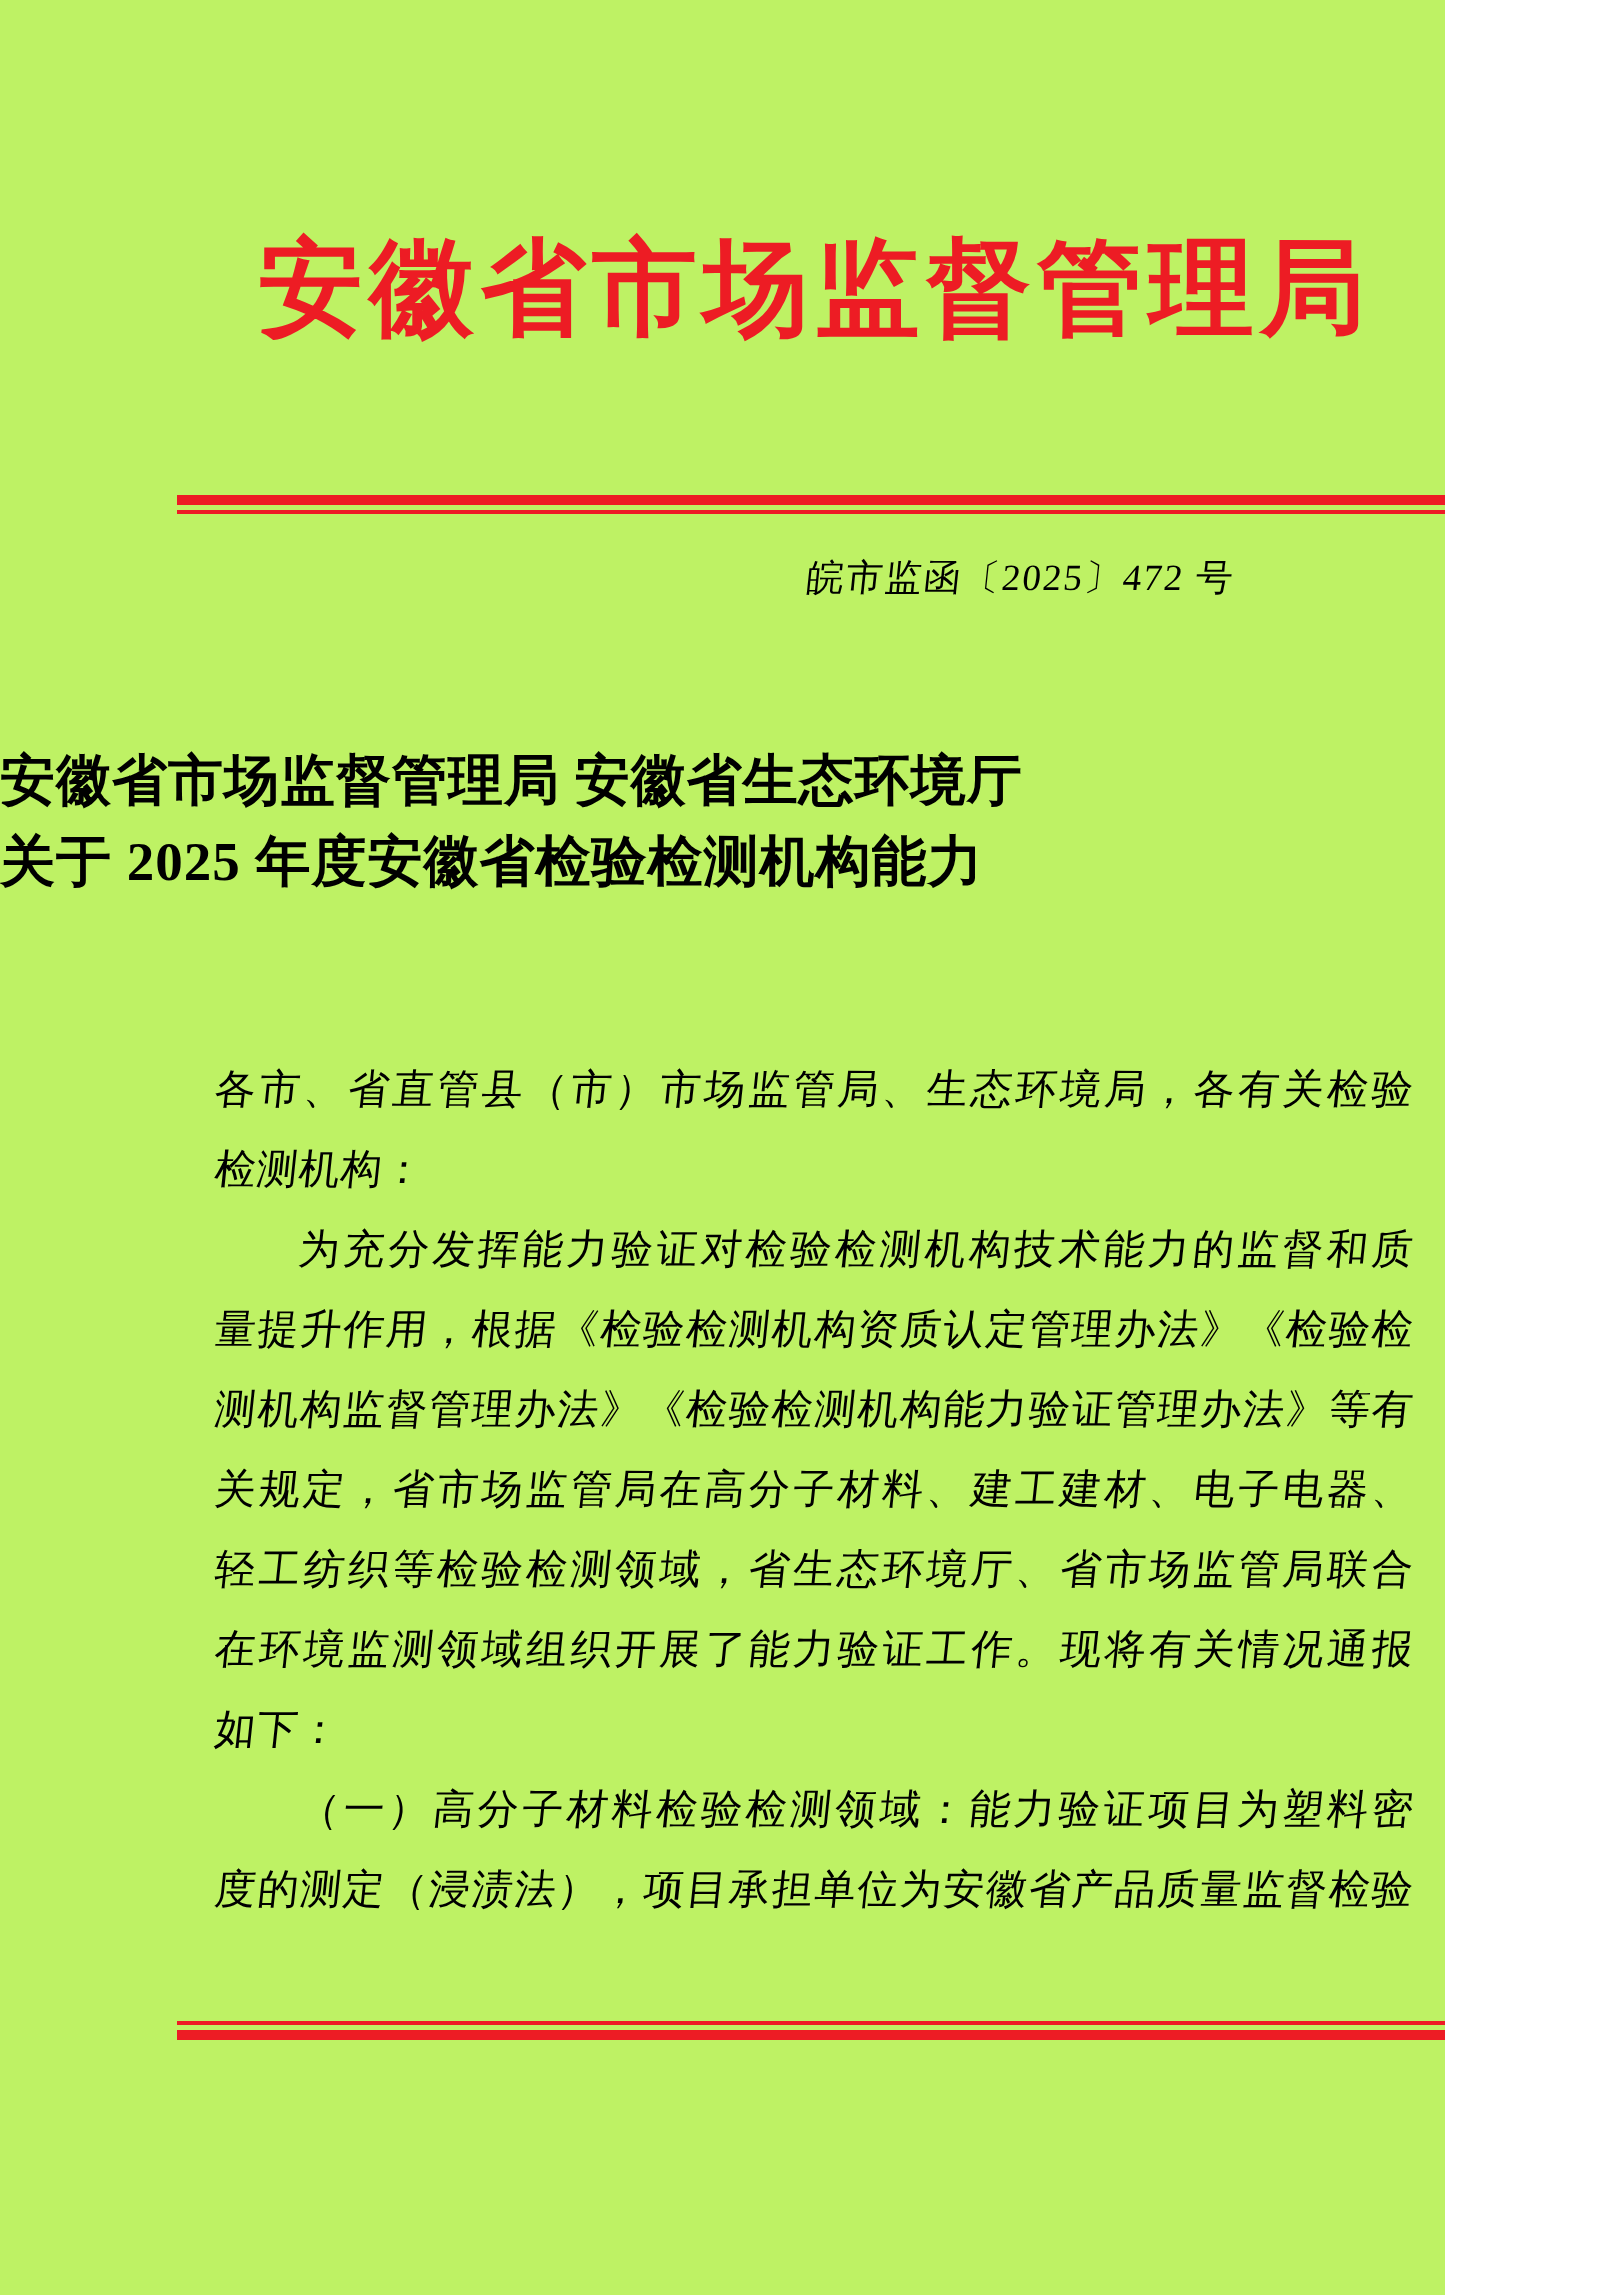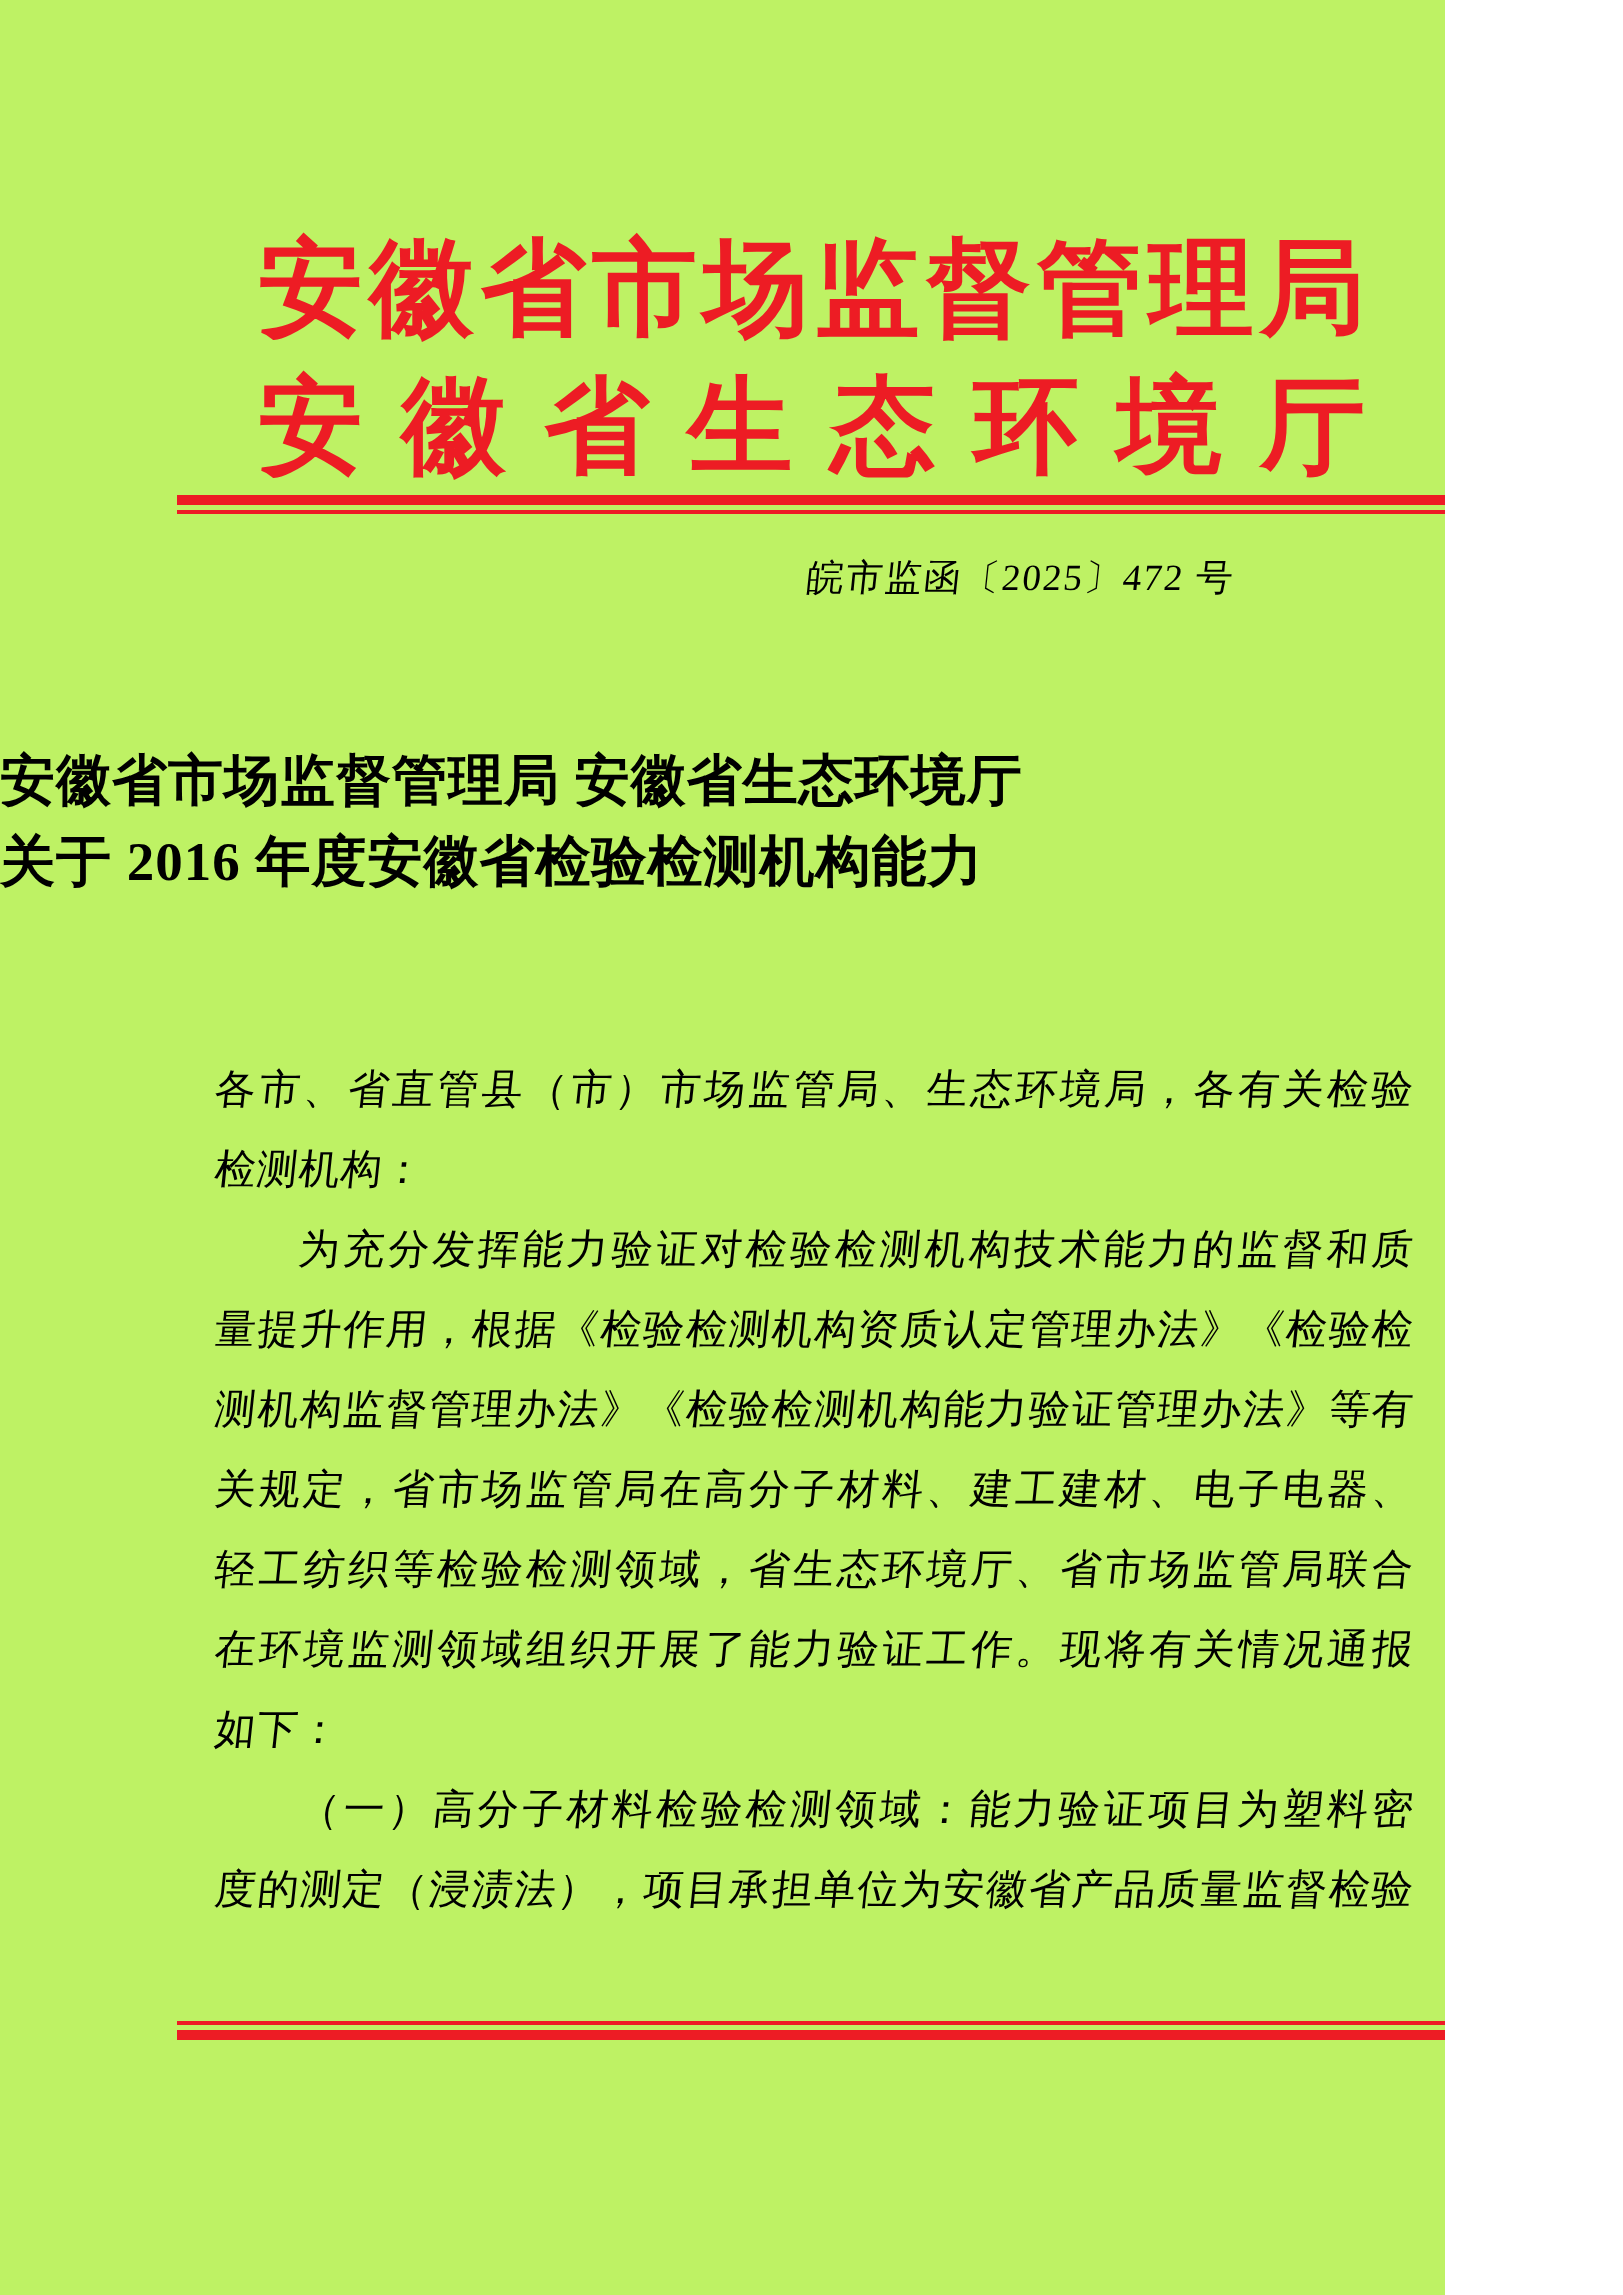--- a/index.html
+++ b/index.html
@@ -70,31 +70,30 @@
   
   .ob{ transform:skewX(-6deg); transform-origin:50% 50%; }
 </style>
 </head>
 <body>
 
 <div class="page" style="--red: #ed1c24;">
 
   <div class="agency">
     <div>安徽省市场监督管理局</div>
-    <div>安徽省生态环境厅</div>
   </div>
 
   <div class="rule rule-top-thick"></div>
   <div class="rule rule-top-thin"></div>
 
   <div class="docnum ob">皖市监函〔2025〕472 号</div>
 
   <div class="title">
     <div>安徽省市场监督管理局 安徽省生态环境厅</div>
-    <div>关于 2016 年度安徽省检验检测机构能力</div>
+    <div>关于 2025 年度安徽省检验检测机构能力</div>
   </div>
 
   <div class="body">
     <div class="bline jl ob">各市、省直管县（市）市场监管局、生态环境局，各有关检验</div>
     <div class="bline left ob">检测机构：</div>
     <div class="bline jl ind ob">为充分发挥能力验证对检验检测机构技术能力的监督和质</div>
     <div class="bline jl ob">量提升作用，根据《检验检测机构资质认定管理办法》《检验检</div>
     <div class="bline jl ob">测机构监督管理办法》《检验检测机构能力验证管理办法》等有</div>
     <div class="bline jl ob">关规定，省市场监管局在高分子材料、建工建材、电子电器、</div>
     <div class="bline jl ob">轻工纺织等检验检测领域，省生态环境厅、省市场监管局联合</div>

